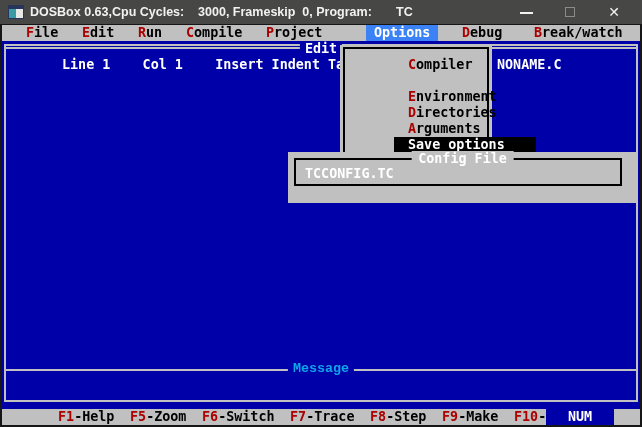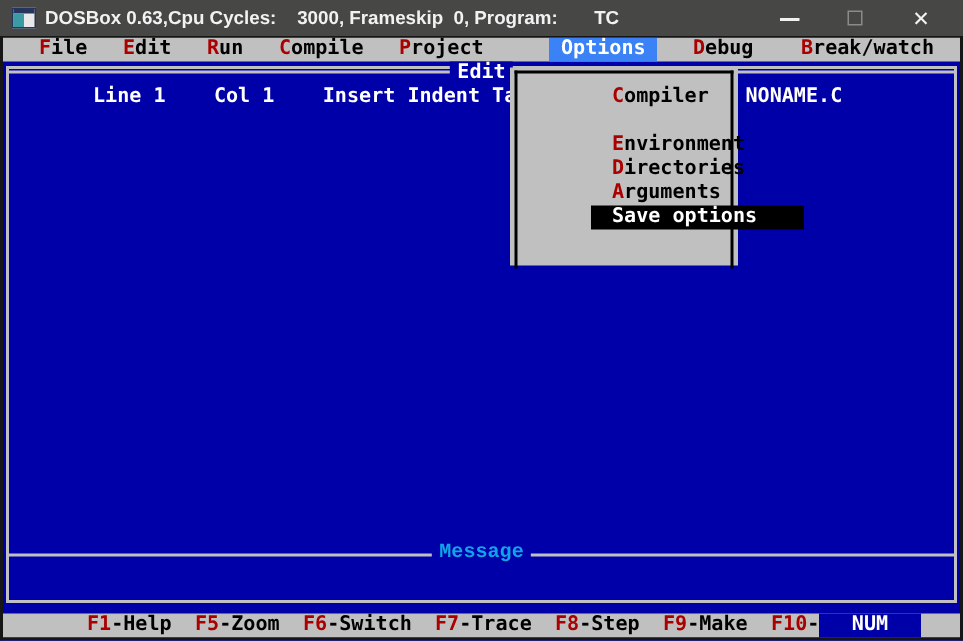--- a/index.html
+++ b/index.html
@@ -132,20 +132,25 @@
           <span class="lbl"><span class="hk">E</span><span>nvironment</span></span>
         </div>
       <div class="dd-item" style="top:76px">
           <span class="lbl"><span class="hk">A</span><span>rguments</span></span>
         </div>
       <div class="dd-item sel" style="top:92px">
           <span class="lbl"><span class="hk">S</span><span>ave options</span></span>
         </div>
     </div>
 
+    <div id="cfg-dialog" class="abs">
+      <div class="frame"></div>
+      <div class="dtitle">Config File</div>
+      <div class="dvalue">TCCONFIG.TC</div>
+    </div>
 
     <div id="fkeys" class="abs">
       <div class="fk" style="left:8px"><span class="k">F1</span><span>-Help</span></div>
       <div class="fk" style="left:80px"><span class="k">F5</span><span>-Zoom</span></div>
       <div class="fk" style="left:152px"><span class="k">F6</span><span>-Switch</span></div>
       <div class="fk" style="left:240px"><span class="k">F7</span><span>-Trace</span></div>
       <div class="fk" style="left:320px"><span class="k">F8</span><span>-Step</span></div>
       <div class="fk" style="left:392px"><span class="k">F9</span><span>-Make</span></div>
       <div class="fk" style="left:464px"><span class="k">F10</span><span>-Menu</span></div>
       <div id="num-badge">NUM</div>

